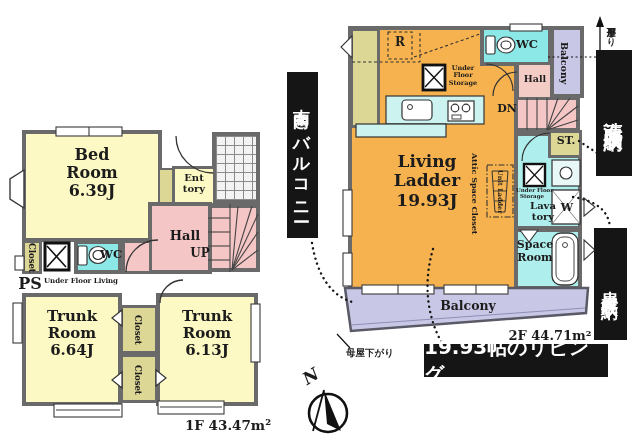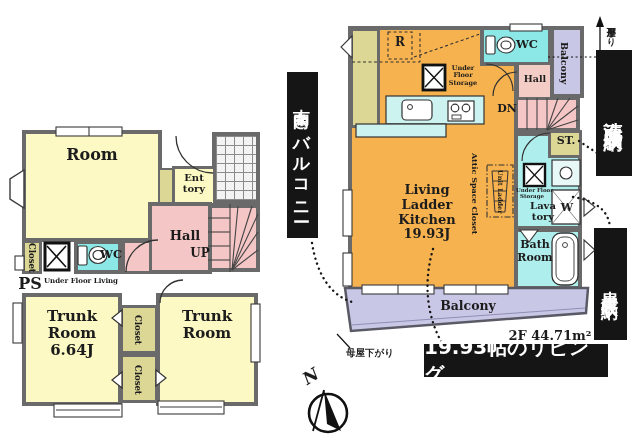--- a/index.html
+++ b/index.html
@@ -228,62 +228,65 @@
       <line x1="324" y1="390" x2="313" y2="431" stroke="#111111" stroke-width="1.8"></line>
     </g>
   </svg>
 
   <div class="blk v" style="left:287px;top:72px;width:31px;height:166px;font-size:17px;">南向きバルコニー</div>
   <div class="blk v" style="left:596px;top:50px;width:36px;height:126px;font-size:19px;">洗面所収納</div>
   <div class="blk v" style="left:594px;top:228px;width:33px;height:112px;font-size:17px;">小屋裏収納</div>
   <div class="blk" style="left:424px;top:344px;width:184px;height:33px;font-size:20px;">19.93帖のリビング</div>
 
   <div class="txt" style="left:30px;top:146px;width:124px;font-size:16px;">
+    <span style="display:block">Bed</span>
     <span style="display:block">Room</span>
+    <span style="display:block">6.39J</span>
   </div>
   <div class="txt" style="left:25px;top:308px;width:94px;font-size:15px;">
     <span style="display:block">Trunk</span>
     <span style="display:block">Room</span>
     <span style="display:block">6.64J</span>
   </div>
   <div class="txt" style="left:160px;top:308px;width:94px;font-size:15px;">
     <span style="display:block">Trunk</span>
     <span style="display:block">Room</span>
+    <span style="display:block">6.13J</span>
   </div>
   <div class="txt" style="left:165px;top:229px;width:40px;font-size:13px;">Hall</div>
   <div class="txt" style="left:185px;top:247px;width:30px;font-size:12px;">UP</div>
   <div class="txt" style="left:100px;top:248px;width:22px;font-size:11.5px;">WC</div>
   <div class="txt" style="left:174px;top:172px;width:40px;font-size:10px;">
     <span style="display:block">Ent</span>
     <span style="display:block">tory</span>
   </div>
   <div class="txt vrl" style="left:26px;top:243px;height:29px;font-size:8.5px;">Closet</div>
   <div class="txt vrl" style="left:132px;top:307px;height:45px;font-size:8.5px;">Closet</div>
   <div class="txt vrl" style="left:132px;top:357px;height:45px;font-size:8.5px;">Closet</div>
   <div class="txt" style="left:16px;top:275px;width:28px;font-size:16px;">PS</div>
   <div class="txt" style="left:42px;top:277px;width:78px;font-size:7px;">Under Floor Living</div>
-
-  <div class="txt" style="left:382px;top:183px;width:90px;font-size:13px;">
+  <div class="txt" style="left:178px;top:418px;width:100px;font-size:13.5px;">1F 43.47m²</div>
+
+  <div class="txt" style="left:382px;top:152px;width:90px;font-size:17px;">
     <span style="display:block">Living</span>
     <span style="display:block">Ladder</span>
-    <span style="display:block">Kitchen</span>
     <span style="display:block">19.93J</span>
   </div>
   <div class="txt" style="left:512px;top:38px;width:30px;font-size:11.5px;">WC</div>
   <div class="txt" style="left:520px;top:74px;width:30px;font-size:9.5px;">Hall</div>
   <div class="txt vrl" style="left:558px;top:33px;height:60px;font-size:9.5px;">Balcony</div>
   <div class="txt" style="left:494px;top:103px;width:26px;font-size:11px;">DN</div>
   <div class="txt" style="left:551px;top:135px;width:30px;font-size:11px;">ST.</div>
   <div class="txt" style="left:515px;top:200px;width:56px;font-size:10px;">
     <span style="display:block">Lava</span>
     <span style="display:block">tory</span>
   </div>
   <div class="txt" style="left:558px;top:202px;width:18px;font-size:11px;">W</div>
   <div class="txt" style="left:515px;top:239px;width:40px;font-size:11px;">
-    <span style="display:block">Bath</span>
+    <span style="display:block">Space</span>
     <span style="display:block">Room</span>
   </div>
   <div class="txt" style="left:391px;top:36px;width:18px;font-size:12px;">R</div>
   <div class="txt vrl" style="left:470px;top:148px;height:92px;font-size:8px;">Attic Space Closet</div>
   <div class="txt vrl" style="left:496px;top:169px;height:46px;font-size:6.5px;">Unit Ladder</div>
   <div class="txt" style="left:446px;top:65px;width:34px;font-size:6.5px;">
     <span style="display:block">Under</span>
     <span style="display:block">Floor</span>
     <span style="display:block">Storage</span>
   </div>

